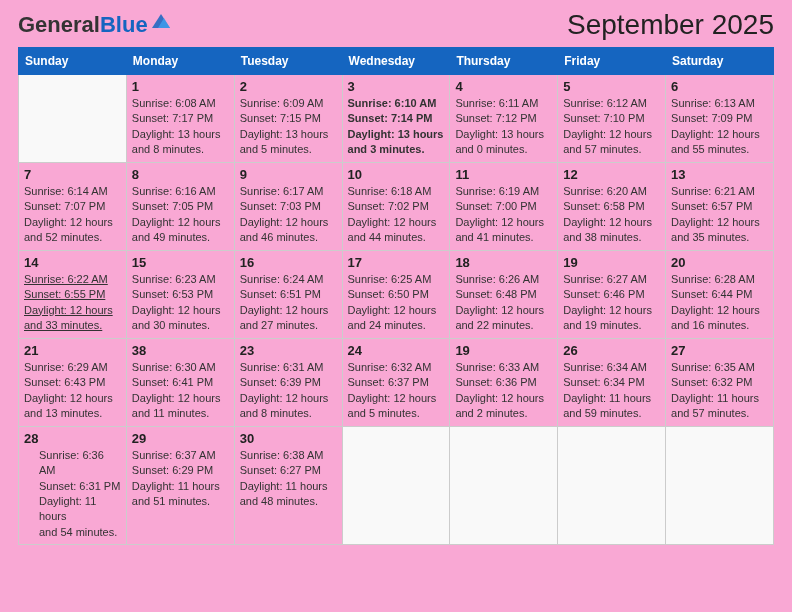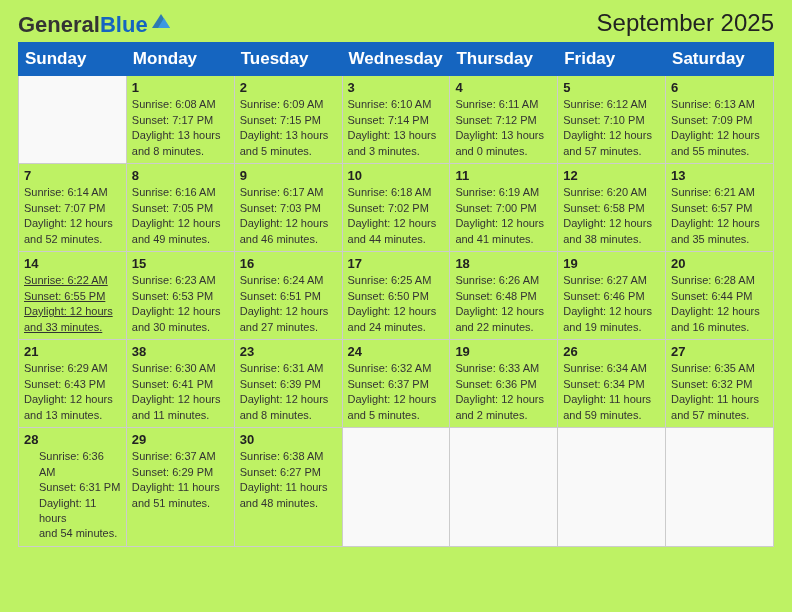--- a/index.html
+++ b/index.html
@@ -7,21 +7,21 @@
       font-family: Arial, sans-serif;
       background: #fff;
       width: 792px;
       height: 612px;
       overflow: hidden;
     }
     .page {
       width: 792px;
       min-height: 612px;
       padding: 10px 18px 10px 18px;
-      background: #bef264;
+      background: #f9a8d4;
     }
     .header {
       display: flex;
       align-items: flex-start;
       justify-content: space-between;
       margin-bottom: 4px;
     }
     .logo {
       display: flex;
       flex-direction: column;
@@ -33,42 +33,42 @@
       font-weight: bold;
       color: #1a1a1a;
       line-height: 1;
     }
     .logo-text span.general { color: #333; }
     .logo-text span.blue { color: #1565c0; }
     .title-block {
       text-align: right;
     }
     .month-title {
-      font-size: 24px;
+      font-size: 28px;
       font-weight: normal;
       color: #222;
       line-height: 1.1;
     }
     .location {
       font-size: 15px;
       color: #333;
       margin-top: 2px;
     }
     .calendar {
       width: 100%;
       border-collapse: collapse;
       margin-top: 6px;
       font-size: 11px;
     }
     .calendar th {
       background: #1565c0;
       color: #fff;
       text-align: left;
       padding: 6px 6px;
-      font-size: 17px;
+      font-size: 12px;
       font-weight: bold;
       border: 1px solid #1565c0;
     }
     .calendar td {
       border: 1px solid #ccc;
       vertical-align: top;
       padding: 4px 5px;
       width: calc(100% / 7);
       min-height: 80px;
       height: 88px;
@@ -134,21 +134,21 @@
           </td>
           <td>
             <span class="day-num">2</span>
             <div class="day-info" style="white-space: pre-line;">Sunrise: 6:09 AM
 Sunset: 7:15 PM
 Daylight: 13 hours
 and 5 minutes.</div>
           </td>
           <td>
             <span class="day-num">3</span>
-            <div class="day-info" style="white-space: pre-line;">Sunrise: 6:10 AM
+            <div class="day-info" style="white-space: pre-line; font-weight: bold;">Sunrise: 6:10 AM
 Sunset: 7:14 PM
 Daylight: 13 hours
 and 3 minutes.</div>
           </td>
           <td>
             <span class="day-num">4</span>
             <div class="day-info" style="white-space: pre-line;">Sunrise: 6:11 AM
 Sunset: 7:12 PM
 Daylight: 13 hours
 and 0 minutes.</div>

